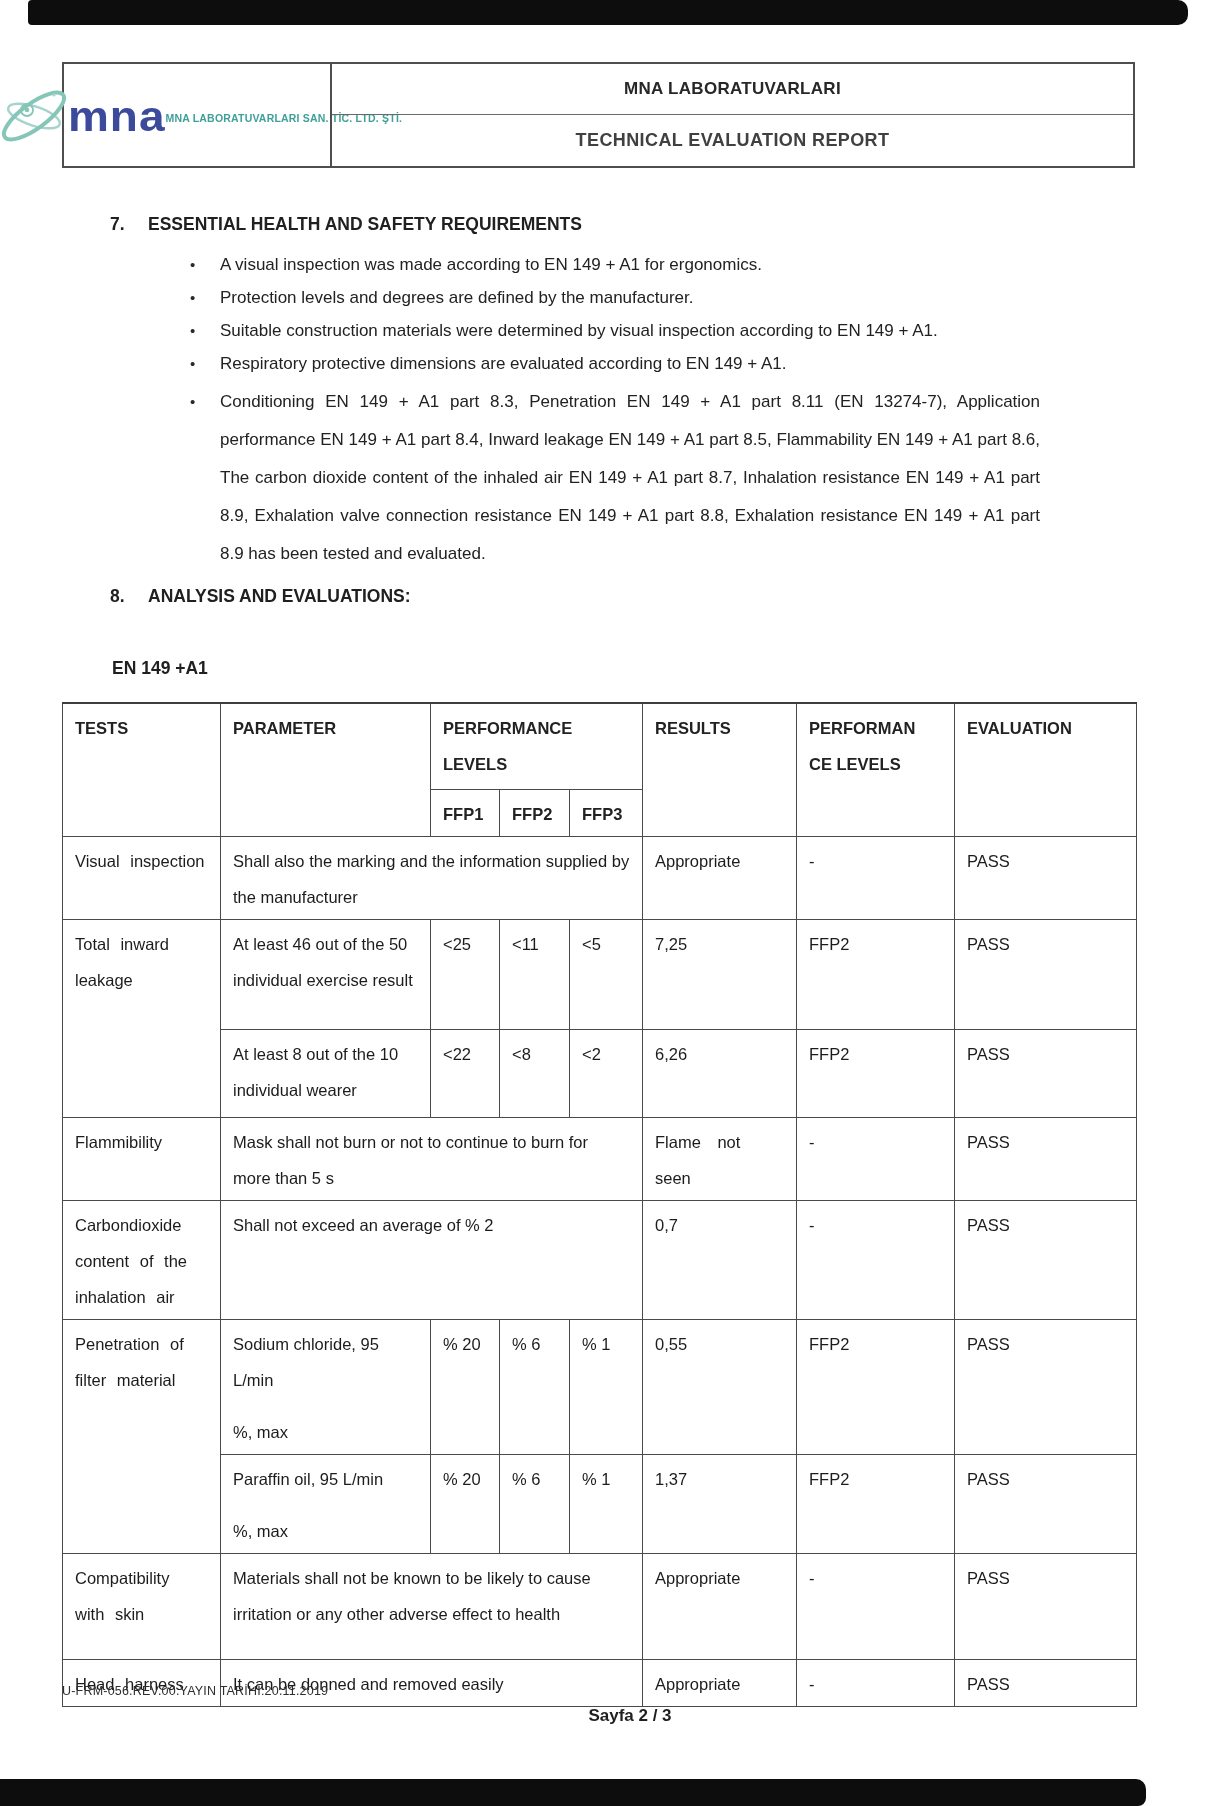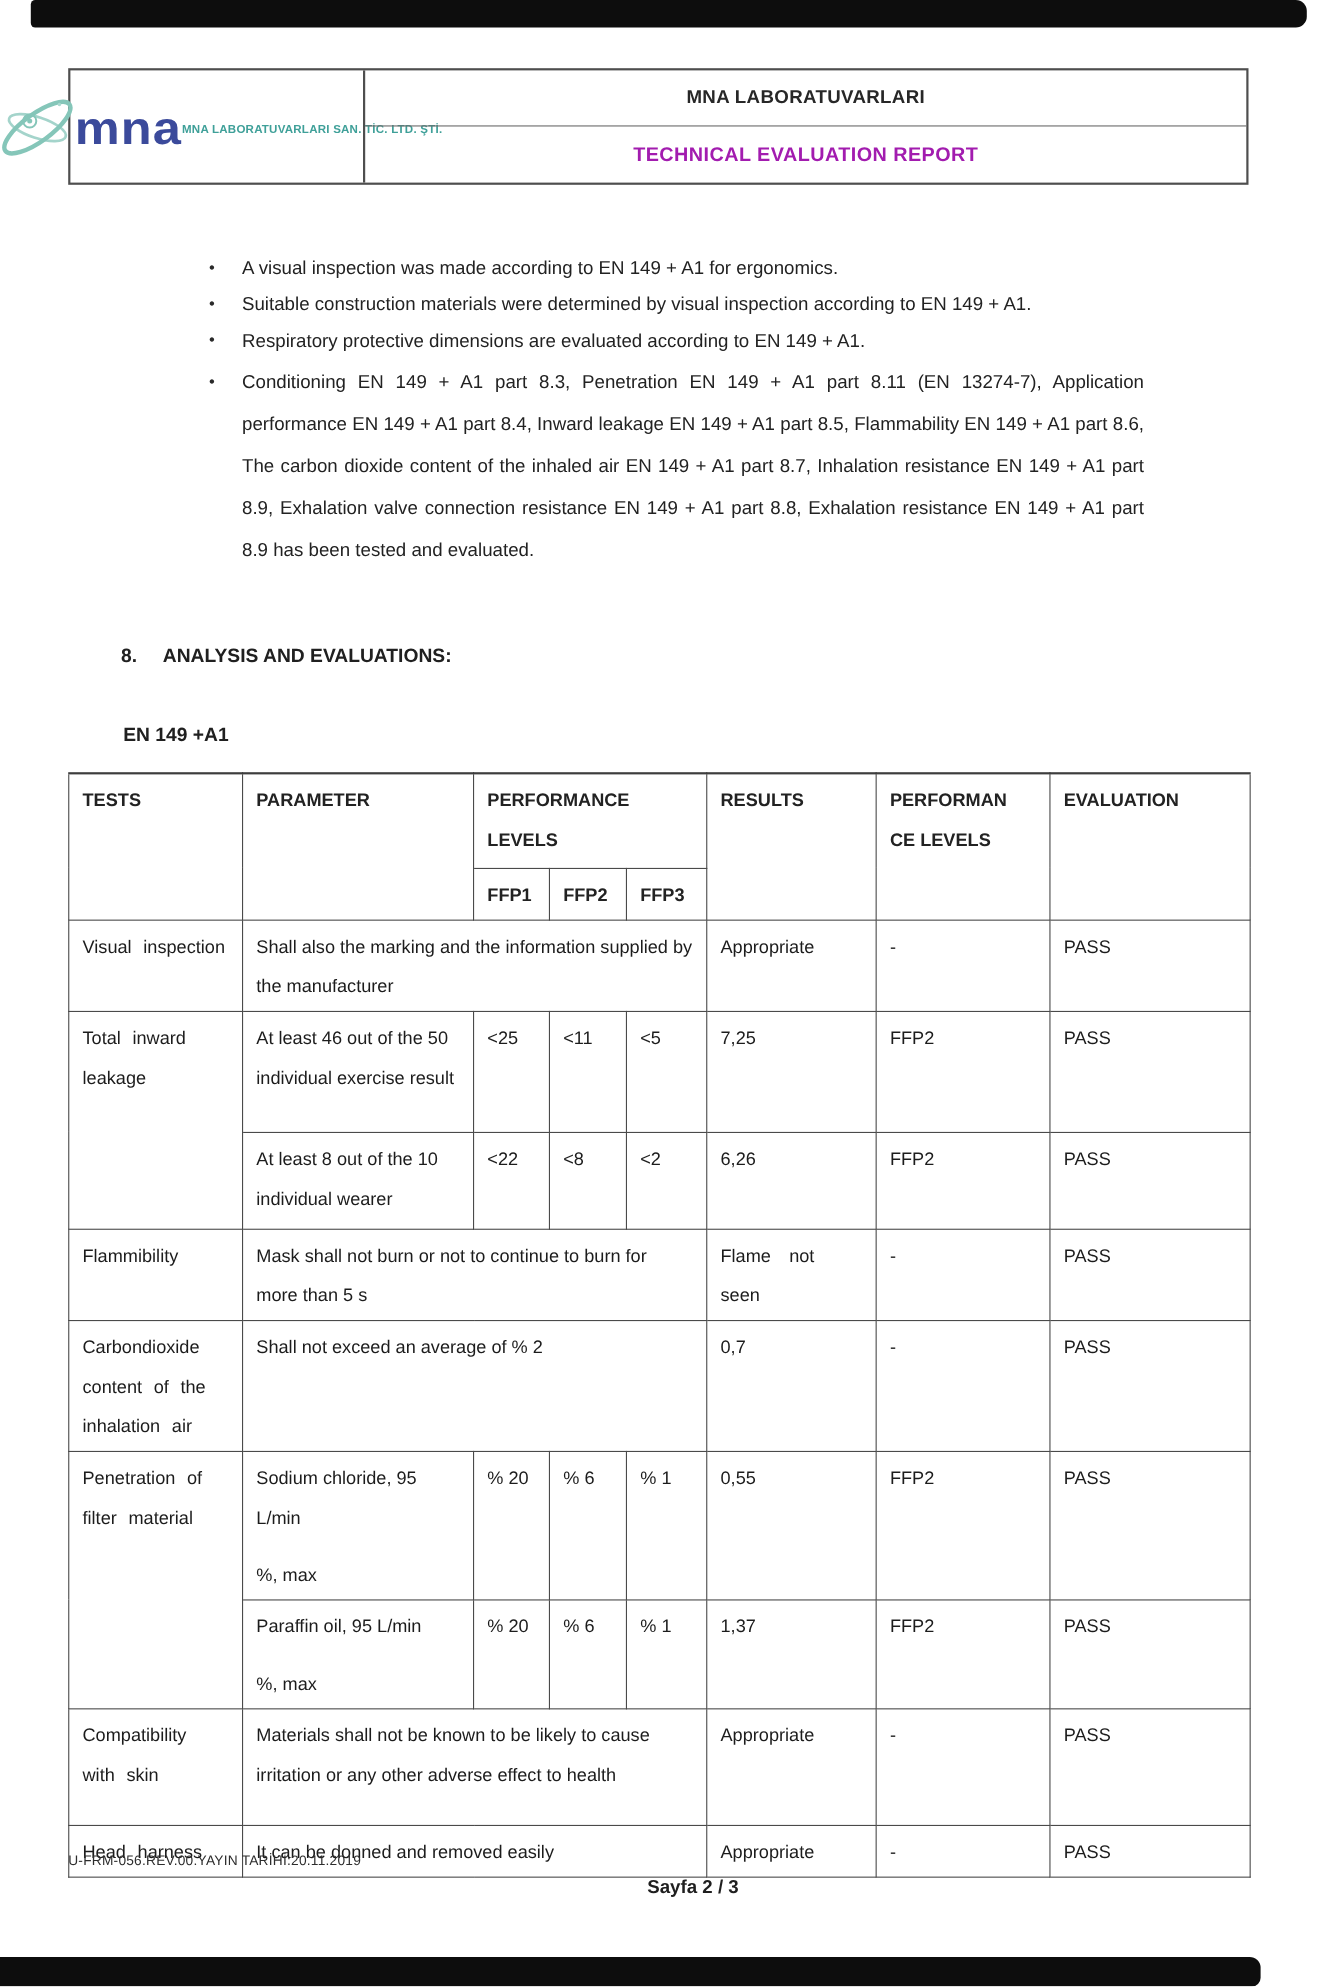--- a/index.html
+++ b/index.html
@@ -38,21 +38,21 @@
     color:var(--subtext-color,#3fa099);white-space:nowrap;
   }
   .hdr-right{flex:1;display:flex;flex-direction:column;}
   .hdr-company{
     height:50px;line-height:50px;text-align:center;
     border-bottom:1.5px solid #6a6a6a;
     font-size:17px;font-weight:bold;letter-spacing:0.3px;color:#272727;
   }
   .hdr-report{
     flex:1;display:flex;align-items:center;justify-content:center;
-    font-size:18px;font-weight:bold;letter-spacing:0.4px;color:#a21caf;
+    font-size:18px;font-weight:bold;letter-spacing:0.4px;color:#404040;
   }
 
   
   .sec7{position:absolute;left:110px;top:214px;width:990px;}
   .sec-head{font-size:17.5px;font-weight:bold;color:#202020;}
   .sec-head .num{display:inline-block;width:38px;}
   .sec7 ul{list-style:none;margin:13px 0 0 0;padding:0 0 0 78px;}
   .sec7 li{
     position:relative;padding-left:32px;line-height:33px;
     font-size:17px;color:#222;width:835px;
@@ -125,22 +125,26 @@
       </div>
       <div class="logo-sub">MNA LABORATUVARLARI SAN. TİC. LTD. ŞTİ.</div>
     </div>
     <div class="hdr-right">
       <div class="hdr-company">MNA LABORATUVARLARI</div>
       <div class="hdr-report">TECHNICAL EVALUATION REPORT</div>
     </div>
   </div>
 
   <div class="sec7">
+    <div class="sec-head">
+      <span class="num">7.</span><span>ESSENTIAL HEALTH AND SAFETY REQUIREMENTS</span>
+    </div>
     <ul>
       <li>A visual inspection was made according to EN 149 + A1 for ergonomics.</li>
+      <li>Protection levels and degrees are defined by the manufacturer.</li>
       <li>Suitable construction materials were determined by visual inspection according to EN 149 + A1.</li>
       <li>Respiratory protective dimensions are evaluated according to EN 149 + A1.</li>
       <li class="long">Conditioning EN 149 + A1 part 8.3, Penetration EN 149 + A1 part 8.11 (EN 13274-7), Application performance EN 149 + A1 part 8.4, Inward leakage EN 149 + A1 part 8.5, Flammability EN 149 + A1 part 8.6, The carbon dioxide content of the inhaled air EN 149 + A1 part 8.7, Inhalation resistance EN 149 + A1 part 8.9, Exhalation valve connection resistance EN 149 + A1 part 8.8,  Exhalation resistance EN 149 + A1 part 8.9 has been tested and evaluated.</li>
     </ul>
   </div>
 
   <div class="sec8 sec-head">
     <span class="num">8.</span><span>ANALYSIS AND EVALUATIONS:</span>
   </div>
   <div class="std-label">EN 149 +A1</div>

